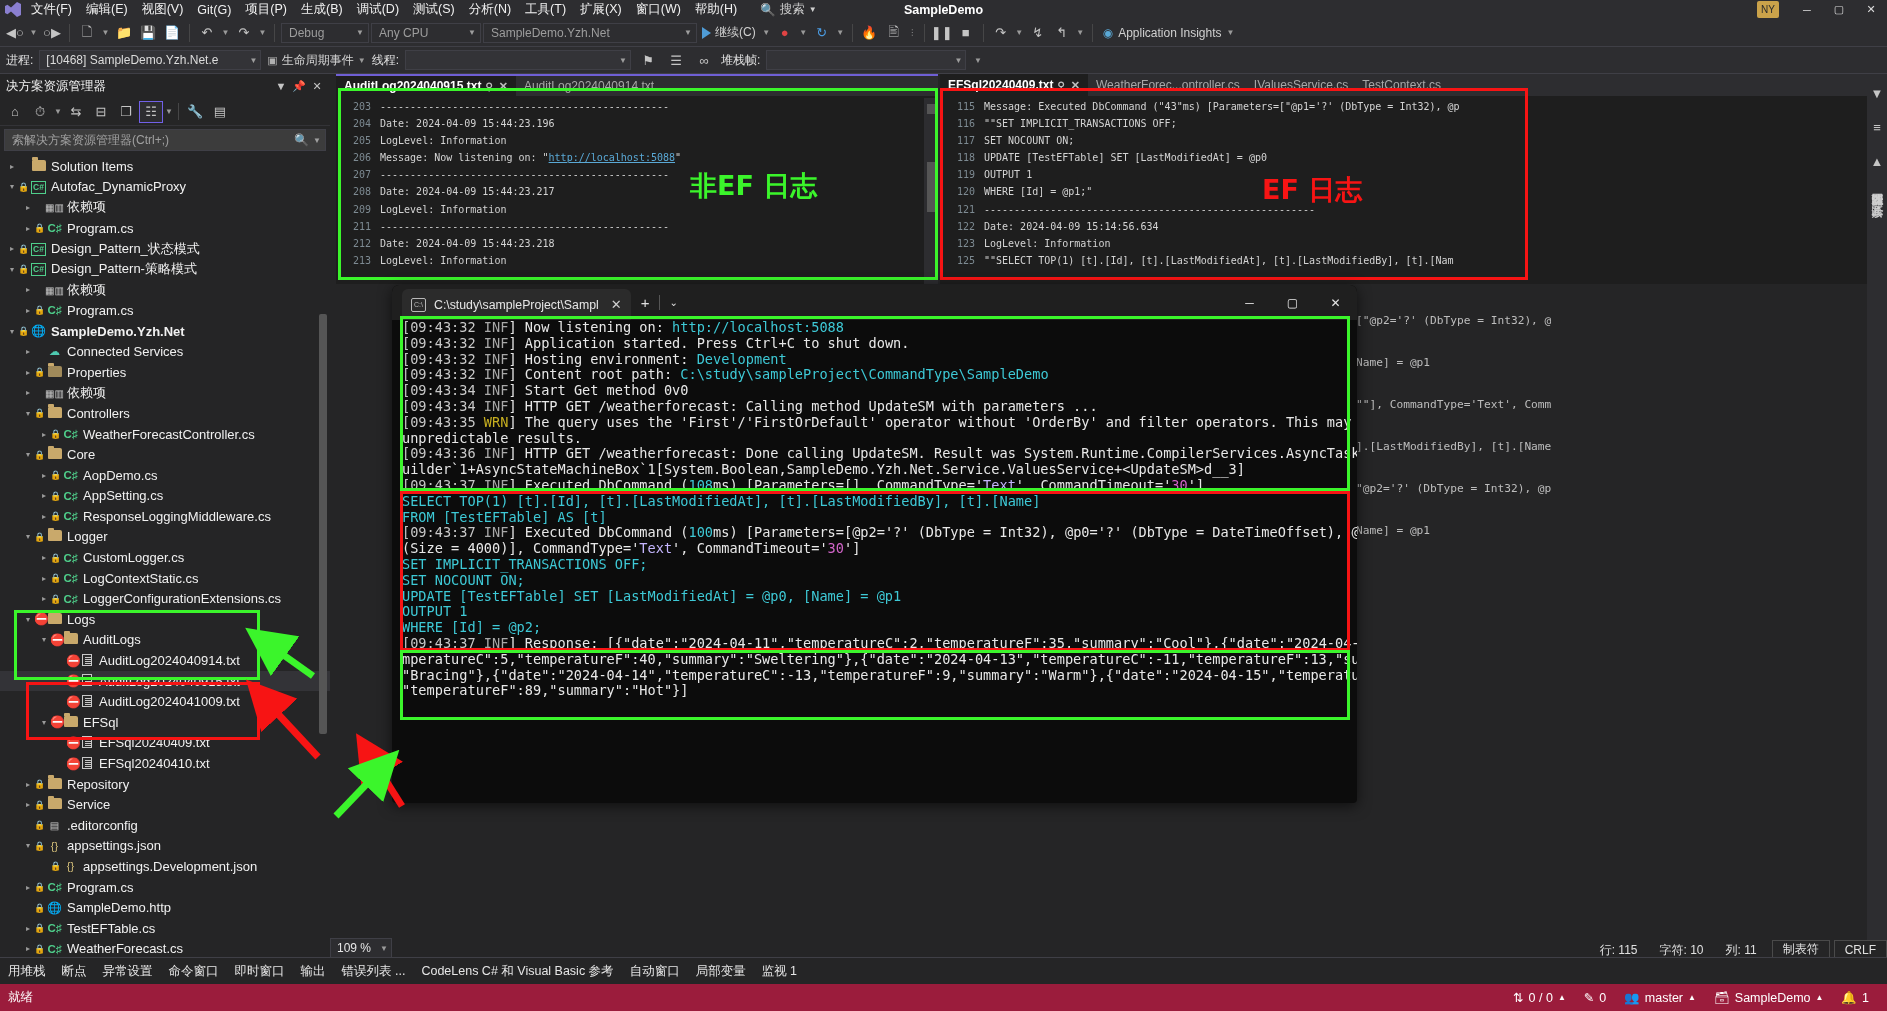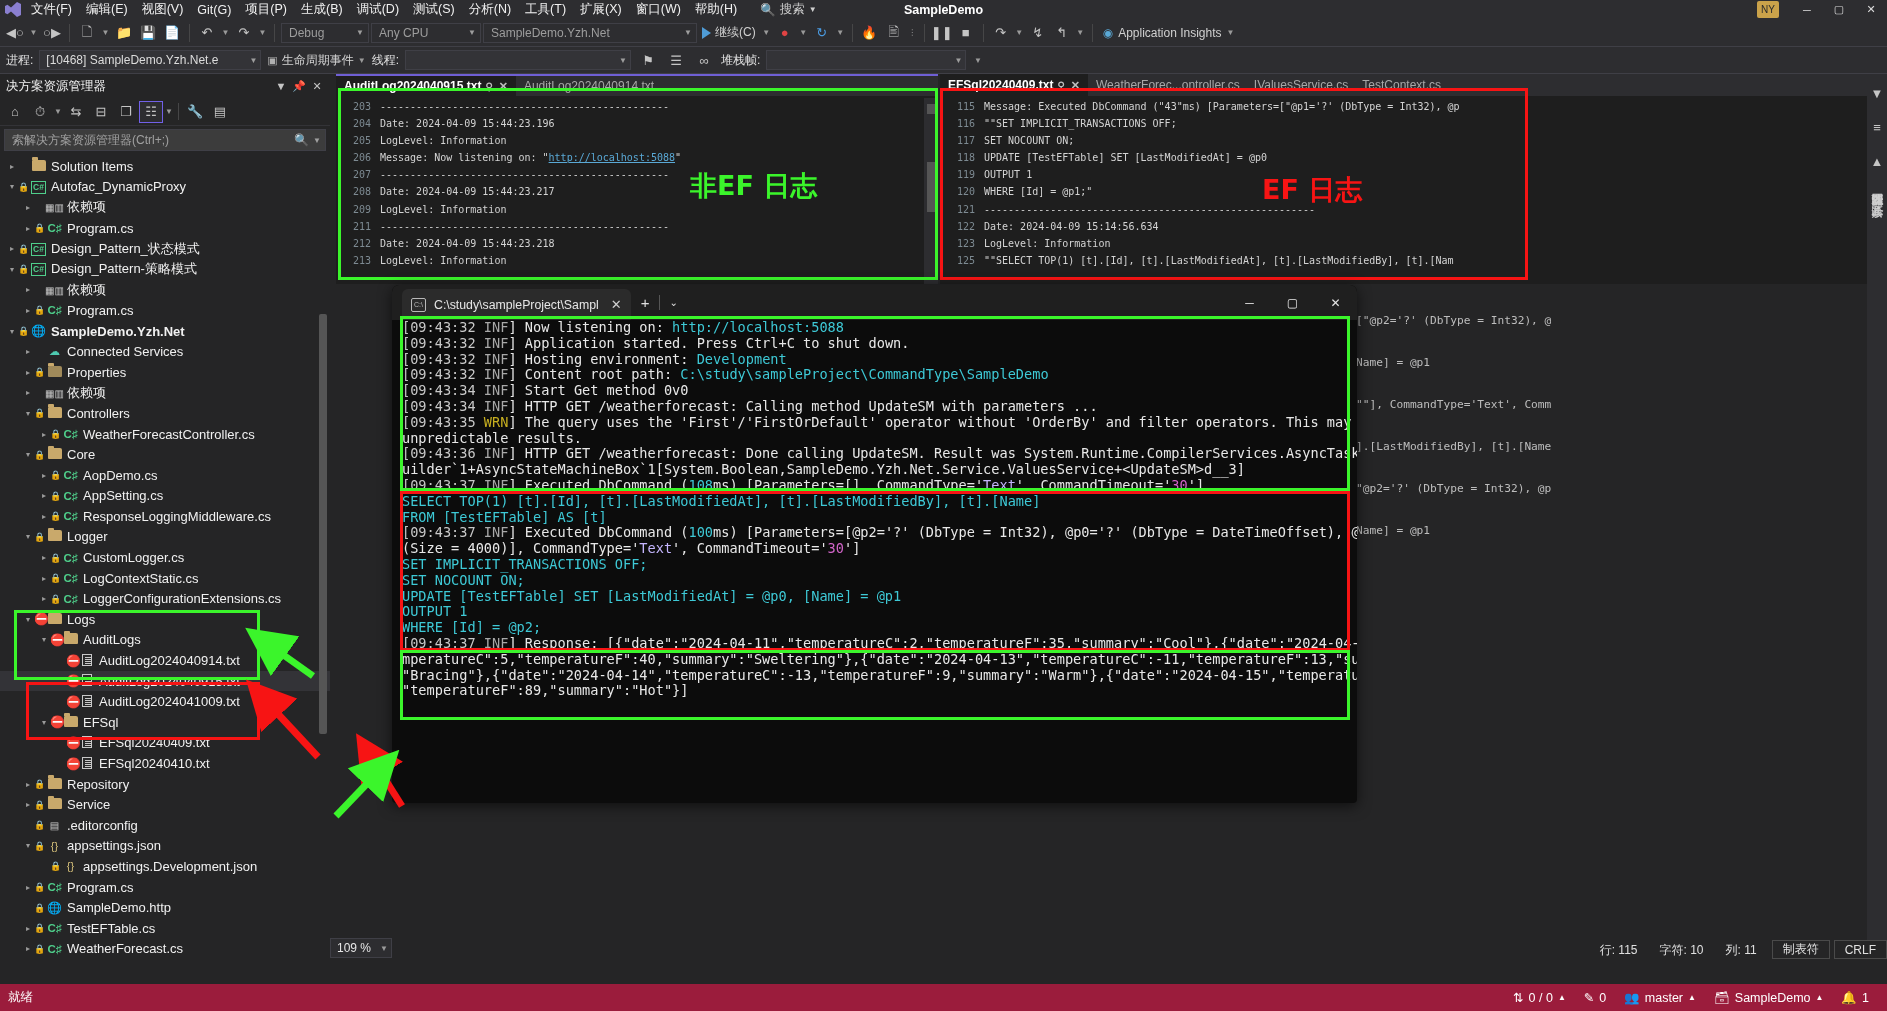--- a/index.html
+++ b/index.html
@@ -752,20 +752,33 @@
   </div>
 
   <div class="editor-status">
     <span class="es-item">行: 115</span>
     <span class="es-item">字符: 10</span>
     <span class="es-item">列: 11</span>
     <span class="es-box">制表符</span>
     <span class="es-box">CRLF</span>
   </div>
 
+  <div class="tabrow" id="bottom-tabs">
+      <div class="it">用堆栈</div>
+      <div class="it">断点</div>
+      <div class="it">异常设置</div>
+      <div class="it">命令窗口</div>
+      <div class="it">即时窗口</div>
+      <div class="it">输出</div>
+      <div class="it">错误列表 ...</div>
+      <div class="it">CodeLens C# 和 Visual Basic 参考</div>
+      <div class="it">自动窗口</div>
+      <div class="it">局部变量</div>
+      <div class="it">监视 1</div>
+    </div>
 
   <div class="statusbar">
     <span class="ready">就绪</span>
     <span class="sb-right">
       <span class="sb-it">
         <span>⇅</span>
         <span>0 / 0</span>
         <span style="font-size:8px">▲</span>
       </span>
       <span class="sb-it">

